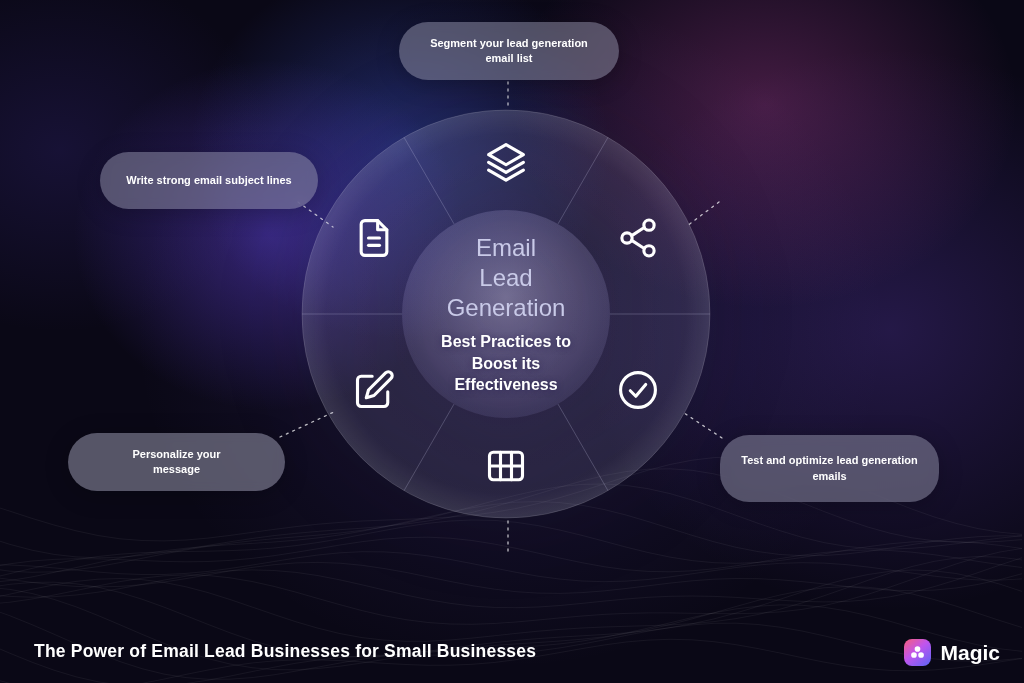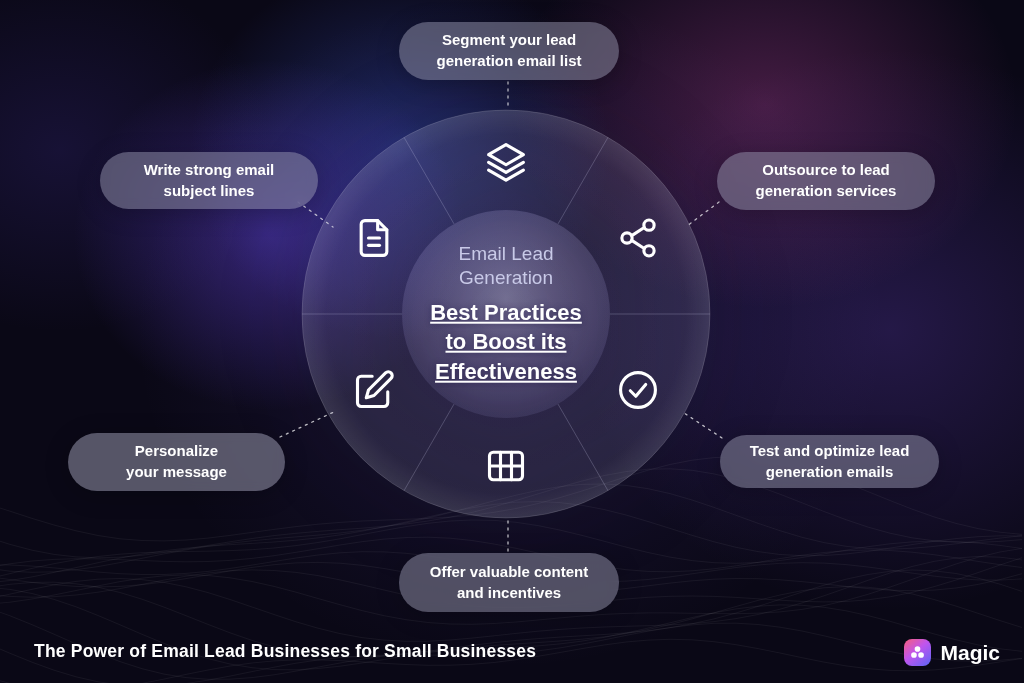--- a/index.html
+++ b/index.html
@@ -27,36 +27,36 @@
   .spoke-icon svg{width:44px;height:44px;stroke:#fff;fill:none;stroke-width:1.7;stroke-linecap:round;stroke-linejoin:round;}
   .pos-top{left:184px;top:32px;}
   .pos-ur{left:316px;top:108px;}
   .pos-lr{left:316px;top:260px;}
   .pos-bottom{left:184px;top:336px;}
   .pos-ll{left:52px;top:260px;}
   .pos-ul{left:52px;top:108px;}
 
   .center-text{position:absolute;left:50%;top:50%;transform:translate(-50%,-50%);
     width:190px;text-align:center;z-index:4;}
-  .center-title{color:#c9cae8;font-size:19px;line-height:1.25;font-weight:400;
+  .center-title{color:#c9cae8;font-size:24px;line-height:1.25;font-weight:400;
     width:120px;margin:0 auto 8px auto;}
-  .center-subtitle{color:#fff;font-size:22px;line-height:1.35;font-weight:700;
-    width:152px;margin:0 auto;text-shadow:0 1px 6px rgba(30,20,70,0.5);text-decoration:underline;}
+  .center-subtitle{color:#fff;font-size:16px;line-height:1.35;font-weight:700;
+    width:152px;margin:0 auto;text-shadow:0 1px 6px rgba(30,20,70,0.5);}
 
   
   .callout{position:absolute;z-index:5;display:flex;align-items:center;justify-content:center;
     background:rgba(148,148,170,0.50);border-radius:29px;
-    text-align:center;font-weight:700;font-size:15px;line-height:1.38;color:#fff;
+    text-align:center;font-weight:700;font-size:11px;line-height:1.38;color:#fff;
     padding:0 20px;box-sizing:border-box;
     box-shadow:0 4px 24px rgba(0,0,0,0.22);backdrop-filter:blur(6px);}
   .c-top{left:399px;top:22px;width:220px;height:58px;}
   .c-ul{left:100px;top:152px;width:218px;height:57px;}
   .c-ur{left:717px;top:152px;width:218px;height:58px;}
   .c-ll{left:68px;top:433px;width:217px;height:58px;background:rgba(158,158,178,0.52);}
-  .c-lr{left:720px;top:435px;width:219px;height:53px;}
+  .c-lr{left:720px;top:435px;width:219px;height:67px;}
   .c-bottom{left:399px;top:553px;width:220px;height:59px;}
   .c-ll span{display:inline-block;max-width:118px;}
 
   
   .footer-caption{position:absolute;left:34px;top:641px;z-index:5;
     font-size:17.5px;font-weight:700;color:#fff;letter-spacing:0.2px;}
   .brand{position:absolute;right:24px;top:639px;z-index:5;display:flex;align-items:center;gap:9px;padding-left:26px;}
   .brand-logo{width:27px;height:27px;border-radius:8px;display:flex;align-items:center;justify-content:center;
     background:linear-gradient(140deg,#f85e7c 0%,#c055ee 45%,#5a65f5 100%);}
   .brand-logo svg{width:17px;height:17px;}
@@ -174,31 +174,25 @@
       <div class="center-subtitle">Best Practices to Boost its Effectiveness</div>
     </div>
   </div>
 
   <div class="callout c-top">
     <span>Segment your lead generation email list</span>
   </div>
   <div class="callout c-ul">
     <span>Write strong email subject lines</span>
   </div>
-  <div class="callout c-ur">
-    <span>Outsource to lead generation services</span>
-  </div>
   <div class="callout c-ll">
     <span>Personalize your message</span>
   </div>
   <div class="callout c-lr">
     <span>Test and optimize lead generation emails</span>
-  </div>
-  <div class="callout c-bottom">
-    <span>Offer valuable content and incentives</span>
   </div>
 
   <div class="footer-caption">The Power of Email Lead Businesses for Small Businesses</div>
 
   <div class="brand">
     <span class="brand-logo">
       <svg viewBox="0 0 24 24" fill="#fff">
         <circle cx="12" cy="7" r="4"></circle>
         <circle cx="7" cy="15.5" r="4"></circle>
         <circle cx="17" cy="15.5" r="4"></circle>

